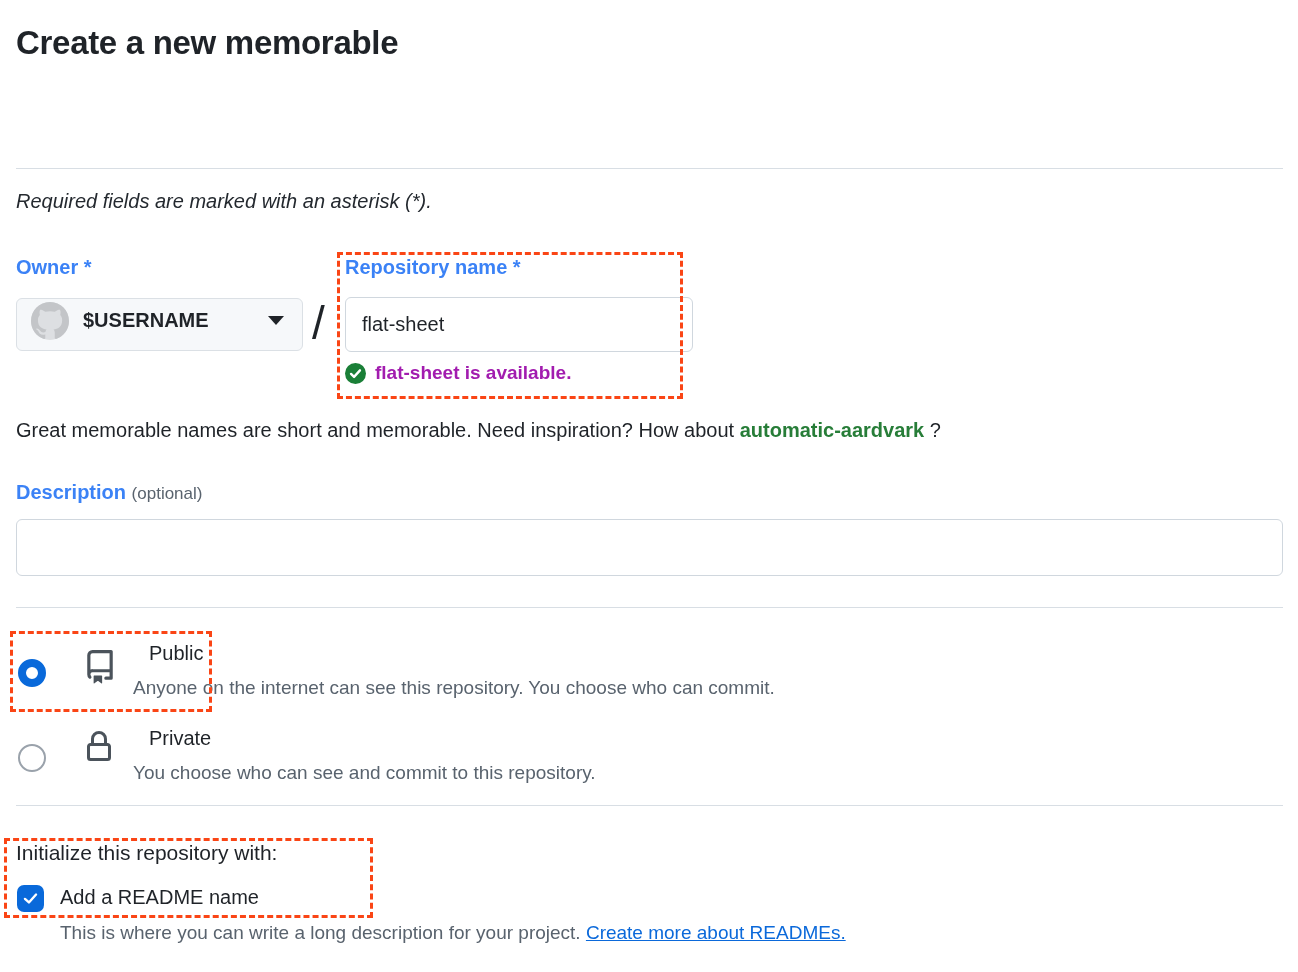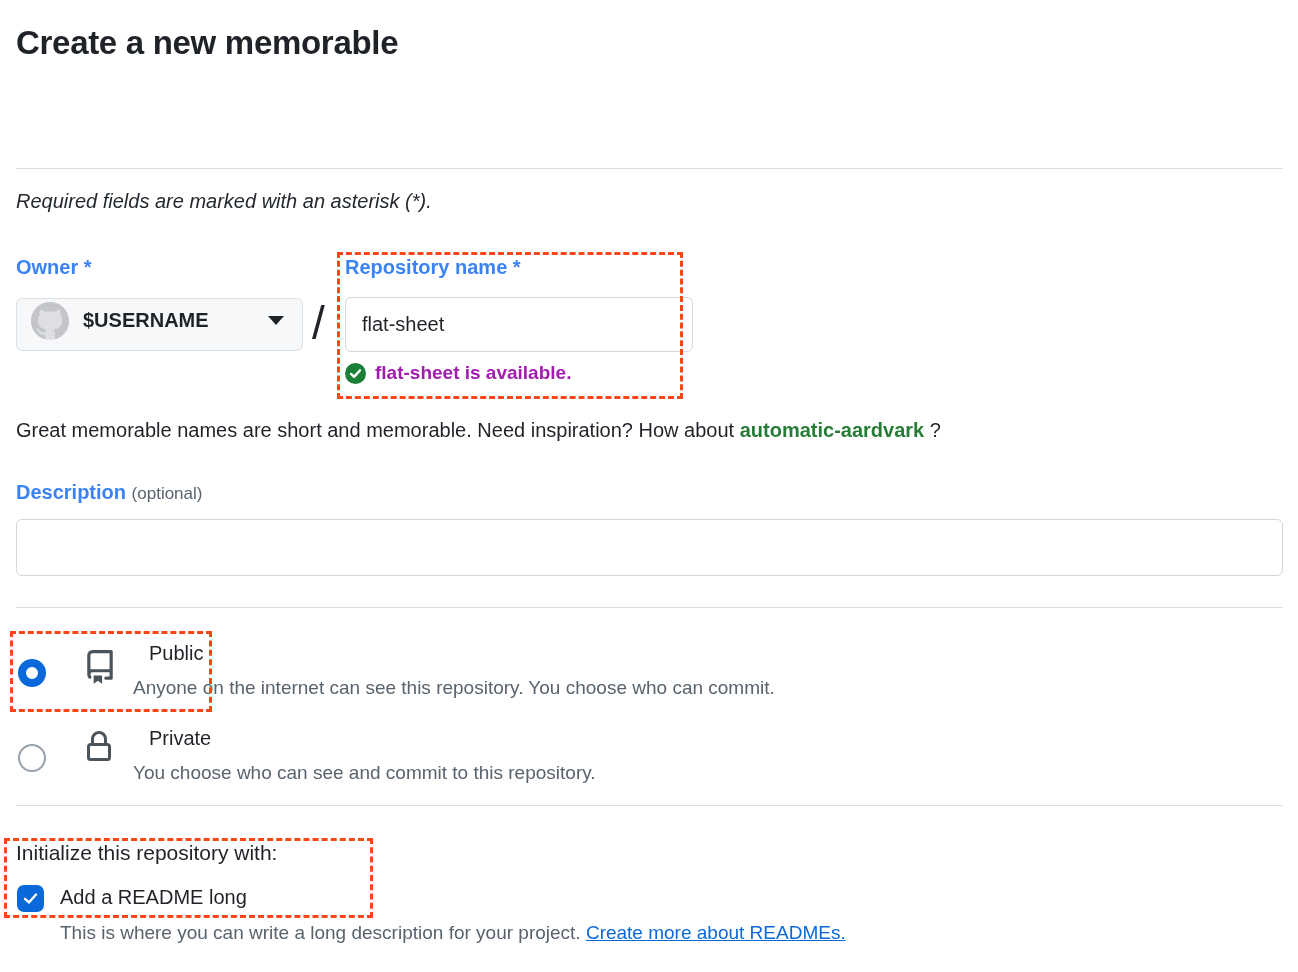--- a/index.html
+++ b/index.html
@@ -154,21 +154,21 @@
 
   <div class="abs divider" style="top:805px"></div>
 
   <div class="abs init-heading">Initialize this repository with:</div>
 
   <div class="abs checkbox">
     <svg width="19" height="19" viewBox="0 0 24 24">
       <path d="M5 12.5 10 17 19 7" fill="none" stroke="#ffffff" stroke-width="3" stroke-linecap="round" stroke-linejoin="round"></path>
     </svg>
   </div>
-  <label class="abs readme-label">Add a README long</label>
+  <label class="abs readme-label">Add a README name</label>
 
   <p class="abs readme-note"><span>This is where you can write a long description for your project. </span><a class="link">Create more about READMEs.</a></p>
 
   <div class="abs annotation ann-repo"></div>
   <div class="abs annotation ann-public"></div>
   <div class="abs annotation ann-init"></div>
 
 </div>
 
 </body></html>

